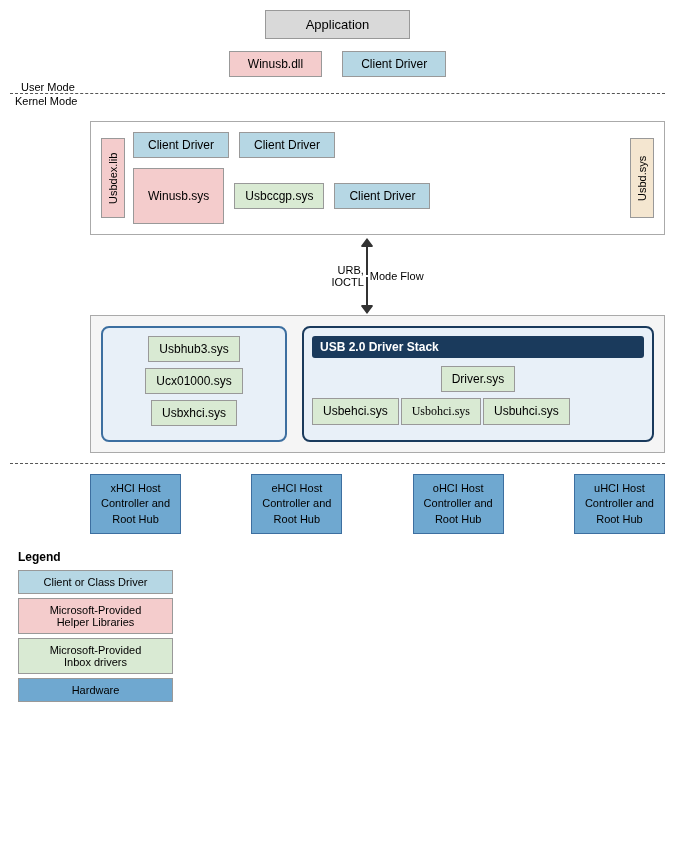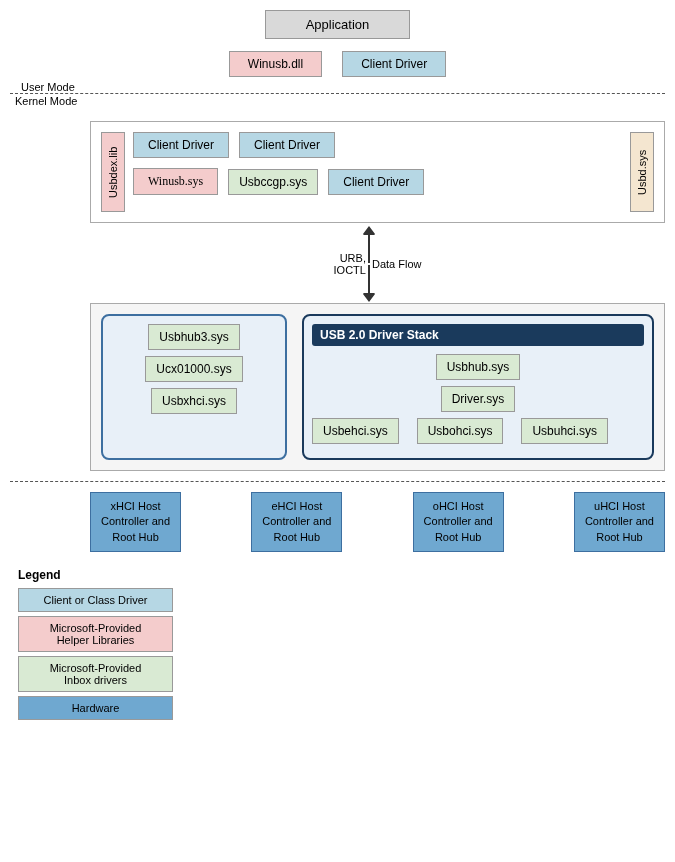--- a/index.html
+++ b/index.html
@@ -115,23 +115,22 @@
     }
     .box-clientdrv-blue {
       background: #b6d7e4;
       border: 1px solid #999;
       padding: 5px 14px;
       font-size: 12px;
     }
     .box-winusb-sys {
       background: #f4cccc;
       border: 1px solid #999;
-      padding: 5px 14px;
-      font-size: 12px;
-      font-family: Liberation Serif, serif;
+      padding: 20px 14px;
+      font-size: 12px;
     }
     .box-usbccgp {
       background: #d9ead3;
       border: 1px solid #999;
       padding: 5px 10px;
       font-size: 12px;
     }
     .box-vertical {
       writing-mode: vertical-rl;
       text-orientation: mixed;
@@ -275,21 +274,21 @@
     .stack-box {
       background: #d9ead3;
       border: 1px solid #999;
       padding: 5px 10px;
       font-size: 12px;
       margin-bottom: 6px;
       display: inline-block;
     }
     .stack-box-row {
       display: flex;
-      gap: 18px;
+      gap: 2px;
       margin-bottom: 6px;
     }
 
     
     .bottom-divider {
       border-top: 1.5px dashed #555;
       margin: 10px 0;
     }
 
     
@@ -386,21 +385,21 @@
   <div class="arrow-section">
     <div class="arrow-label-left">URB,<br>IOCTL</div>
     <div class="arrow-bi">
       <div class="arrow-line arrow-up" style="position:relative;">
         <span style="position:absolute;top:-7px;left:-5px;border-left:6px solid transparent;border-right:6px solid transparent;border-bottom:8px solid #333;"></span>
       </div>
       <div class="arrow-line arrow-down" style="position:relative; margin-top:2px;">
         <span style="position:absolute;bottom:-7px;left:-5px;border-left:6px solid transparent;border-right:6px solid transparent;border-top:8px solid #333;"></span>
       </div>
     </div>
-    <div class="arrow-label-right">Data Flow</div>
+    <div class="arrow-label-right">Mode Flow</div>
   </div>
 
   <div style="position:relative; margin-bottom:10px;">
     <div class="driver-stack-label">USB Driver<br>Stack Layer</div>
     <div class="driver-stack-outer">
 
       <div class="stack-30">
         <div style="text-align:center;">
           <div class="stack-box">Usbhub3.sys</div>
         </div>
@@ -408,28 +407,25 @@
           <div class="stack-box">Ucx01000.sys</div>
         </div>
         <div style="text-align:center;">
           <div class="stack-box">Usbxhci.sys</div>
         </div>
       </div>
 
       <div class="stack-20">
         <div class="stack-20-title">USB 2.0 Driver Stack</div>
         <div style="text-align:center;">
-          <div class="stack-box">Usbhub.sys</div>
-        </div>
-        <div style="text-align:center;">
           <div class="stack-box">Driver.sys</div>
         </div>
         <div class="stack-box-row">
           <div class="stack-box" style="margin-bottom:0;">Usbehci.sys</div>
-          <div class="stack-box" style="margin-bottom:0;">Usbohci.sys</div>
+          <div class="stack-box" style="margin-bottom:0;font-family:Liberation Serif, serif;">Usbohci.sys</div>
           <div class="stack-box" style="margin-bottom:0;">Usbuhci.sys</div>
         </div>
       </div>
 
     </div>
   </div>
 
   <div class="bottom-divider"></div>
 
   <div class="hw-row">

